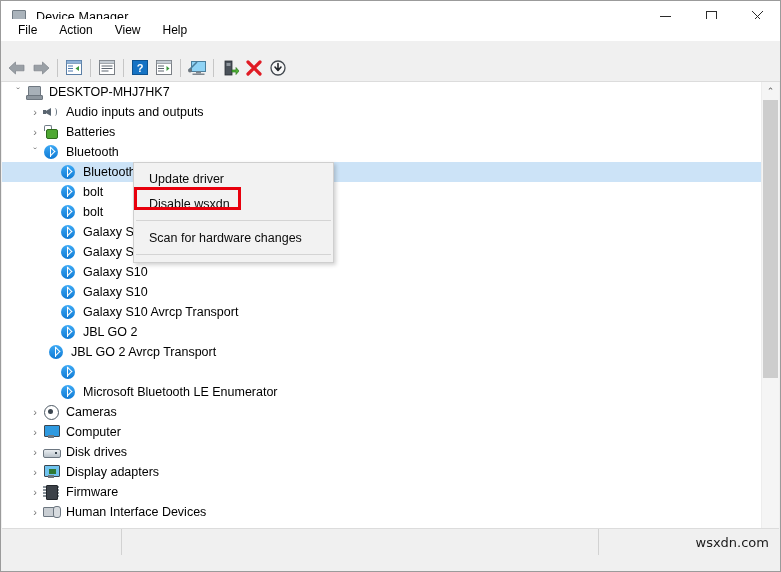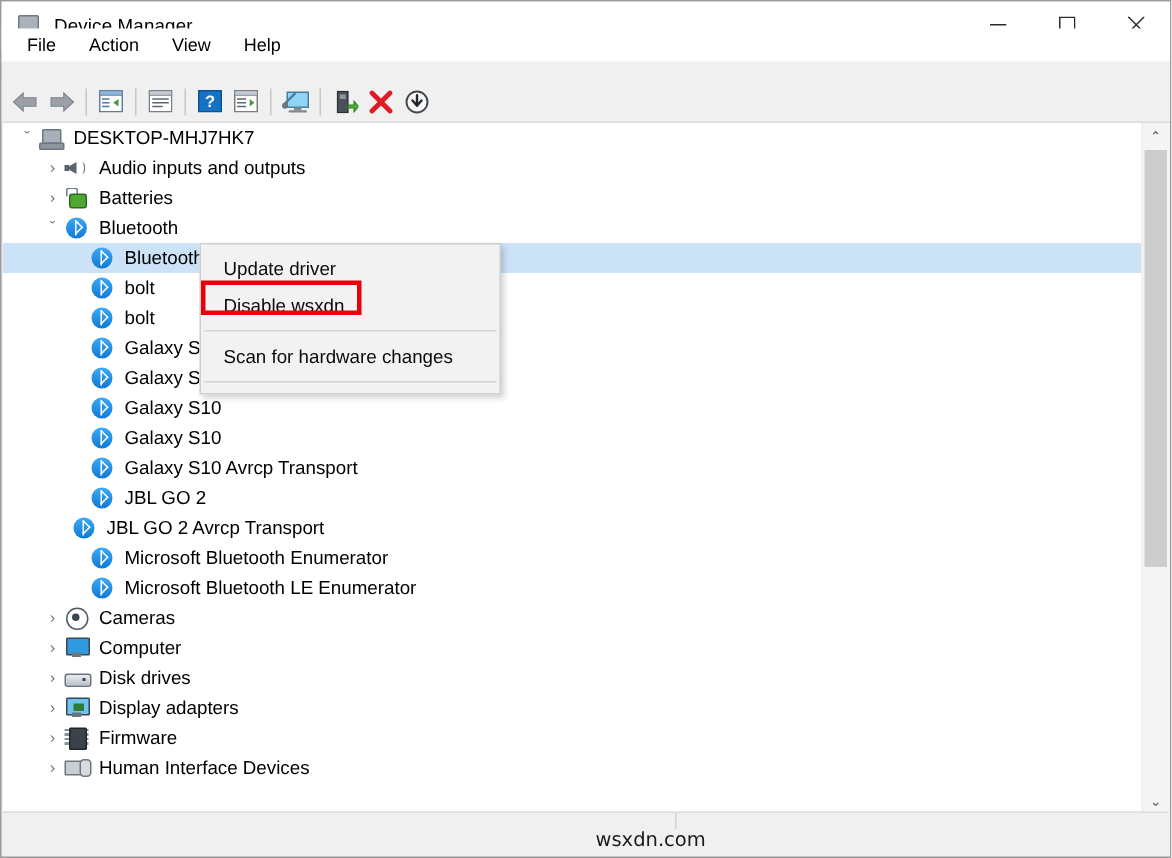--- a/index.html
+++ b/index.html
@@ -270,27 +270,26 @@
     position: absolute;
     left: 1px;
     width: 15px;
     background: #cdcdcd;
     cursor: default;
   }
 
   
   .statusbar {
     position: absolute;
-    left: 1px; right: 1px; bottom: 3px;
+    left: 1px; right: 1px; bottom: 16px;
     height: 26px;
     background: #f0f0f0;
     border-top: 1px solid #dcdcdc;
     display: flex;
     align-items: center;
-    flex-direction: column;
   }
   .sb-pane {
     height: 100%;
     border-right: 1px solid #d2d2d2;
     box-sizing: border-box;
   }
   .sb-pane.p1 { width: 120px; }
   .sb-pane.p2 { flex: 1; }
   .sb-pane.p3 {
     width: 180px;
@@ -586,21 +585,20 @@
           <div class="ico">
             <div class="bt-icon"></div>
           </div>
           <div class="lbl">JBL GO 2 Avrcp Transport</div>
         </div>
         <div class="row" style="padding-left: 42px;">
           <div class="twisty"></div>
           <div class="ico">
             <div class="bt-icon"></div>
           </div>
-          <div class="lbl">Microsoft Bluetooth Enumerator</div>
         </div>
         <div class="row" style="padding-left: 42px;">
           <div class="twisty"></div>
           <div class="ico">
             <div class="bt-icon"></div>
           </div>
           <div class="lbl">Microsoft Bluetooth LE Enumerator</div>
         </div>
         <div class="row" style="padding-left: 25px;">
           <div class="twisty">›</div>

